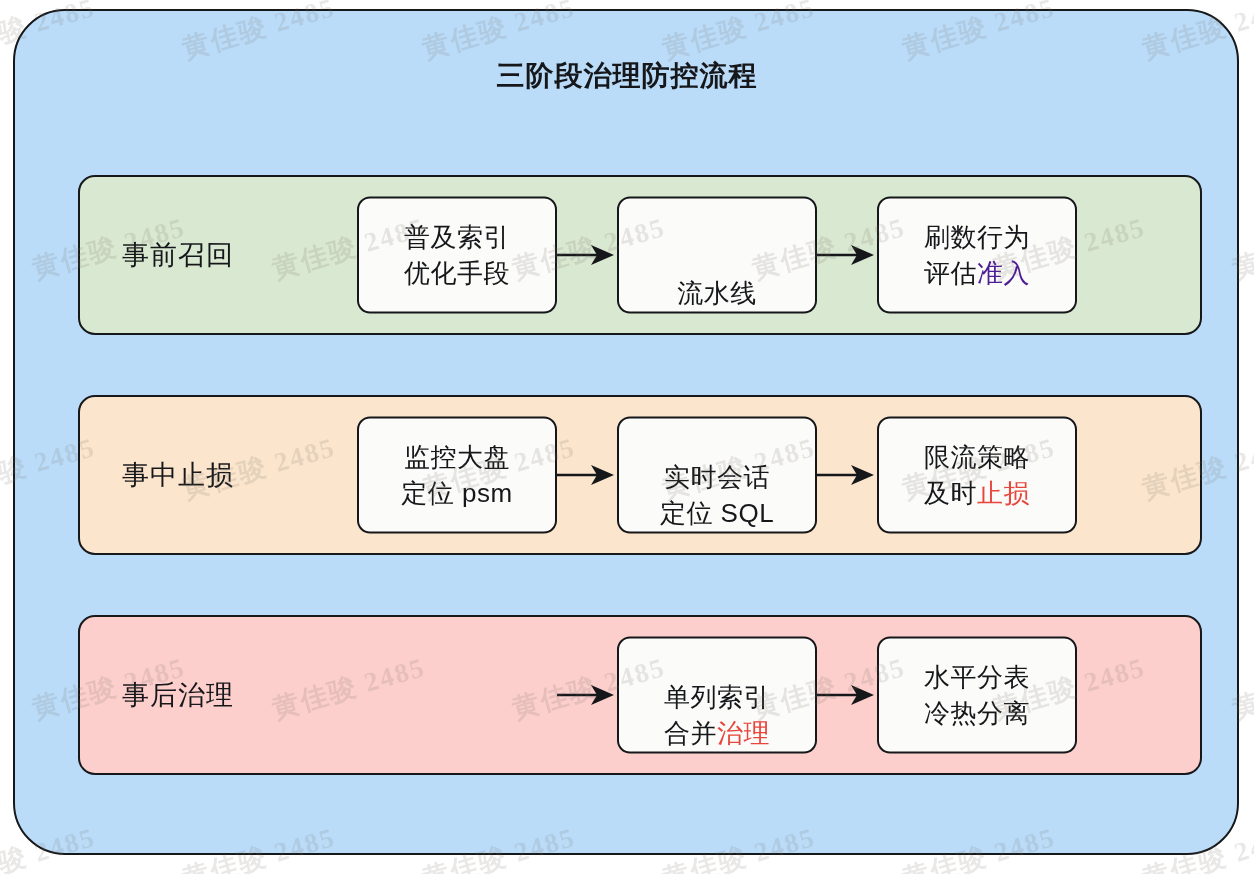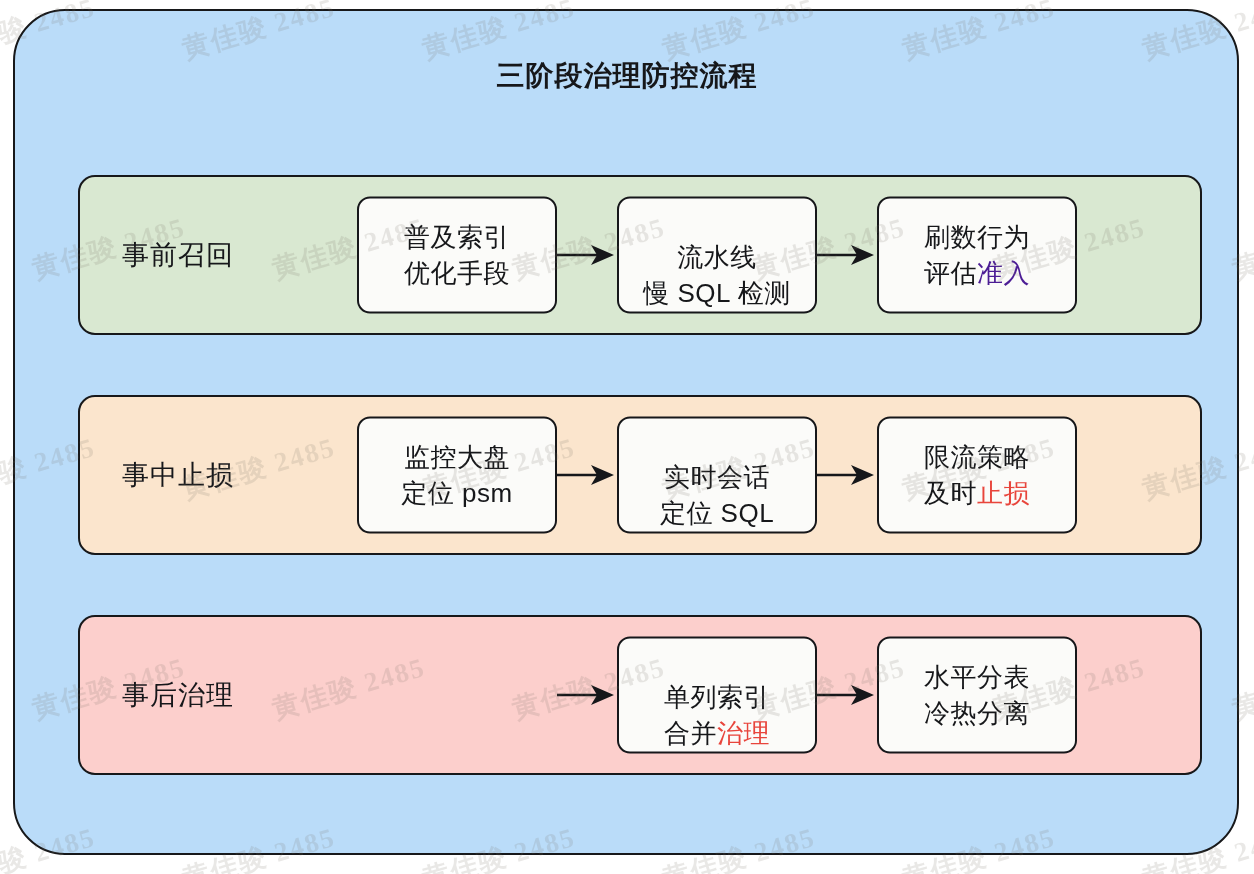--- a/index.html
+++ b/index.html
@@ -187,21 +187,20 @@
 
   <div id="rows">
       <div class="band r0" style="background: rgb(217, 232, 209);">
         <div class="band-label">事前召回</div>
         <div class="node n0">
           <div class="node-line">普及索引</div>
           <div class="node-line"><span>优化手段</span></div>
         </div>
         <div class="node n1">
           <div class="node-line">流水线</div>
-          <div class="node-line"><span>慢 SQL 检测</span></div>
         </div>
         <div class="node n2">
           <div class="node-line">刷数行为</div>
           <div class="node-line"><span>评估</span><span class="hl" style="color: #4c1d95;">准入</span></div>
         </div>
         <div class="arrow a0"><svg width="60" height="26" viewBox="0 0 60 26">
             <line x1="0" y1="13" x2="40" y2="13" stroke="#16171a" stroke-width="2.6"></line>
             <path d="M 34 3 L 57 13 L 34 23 L 40 13 Z" fill="#16171a"></path>
           </svg></div>
         <div class="arrow a1"><svg width="60" height="26" viewBox="0 0 60 26">

